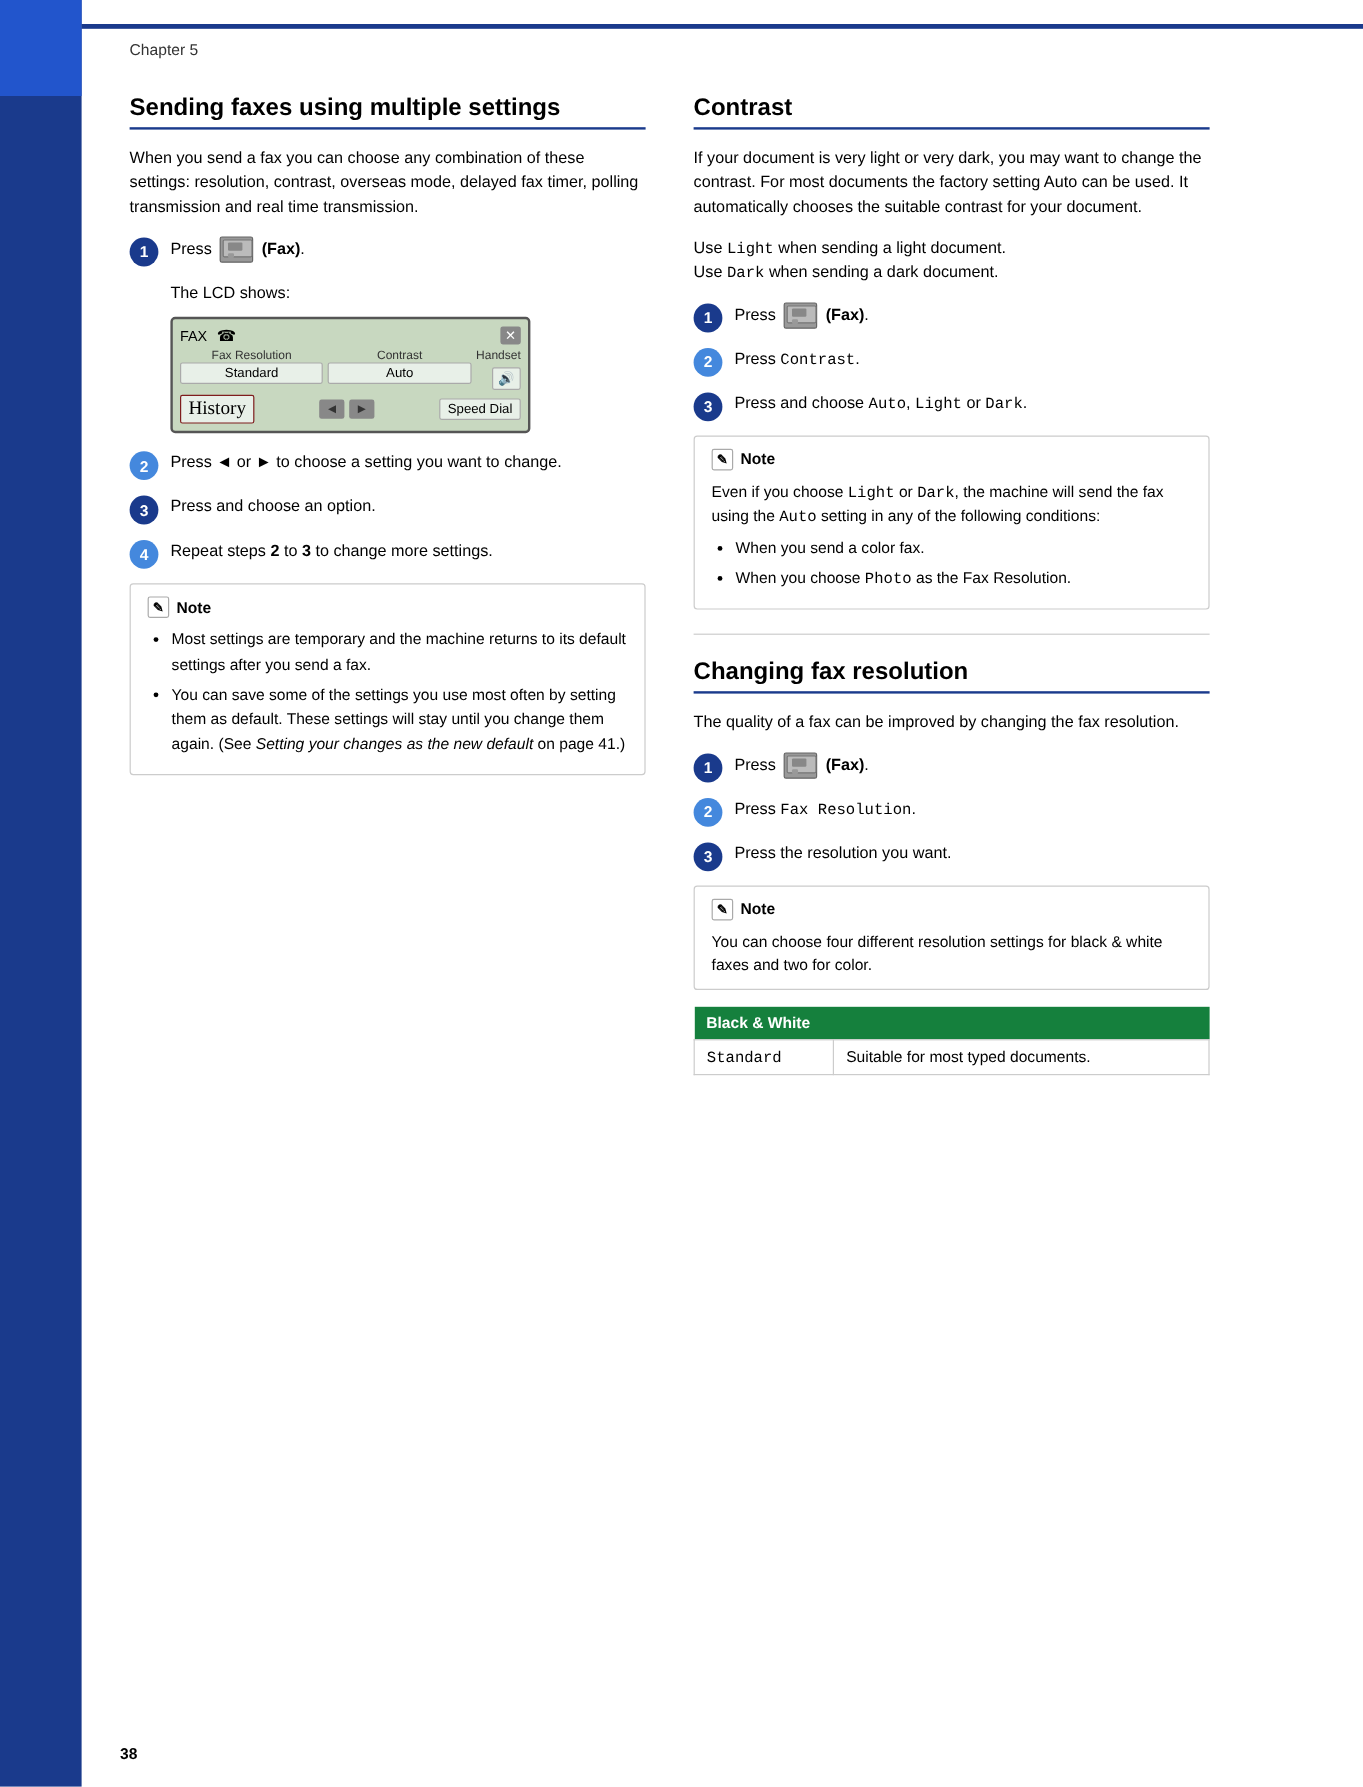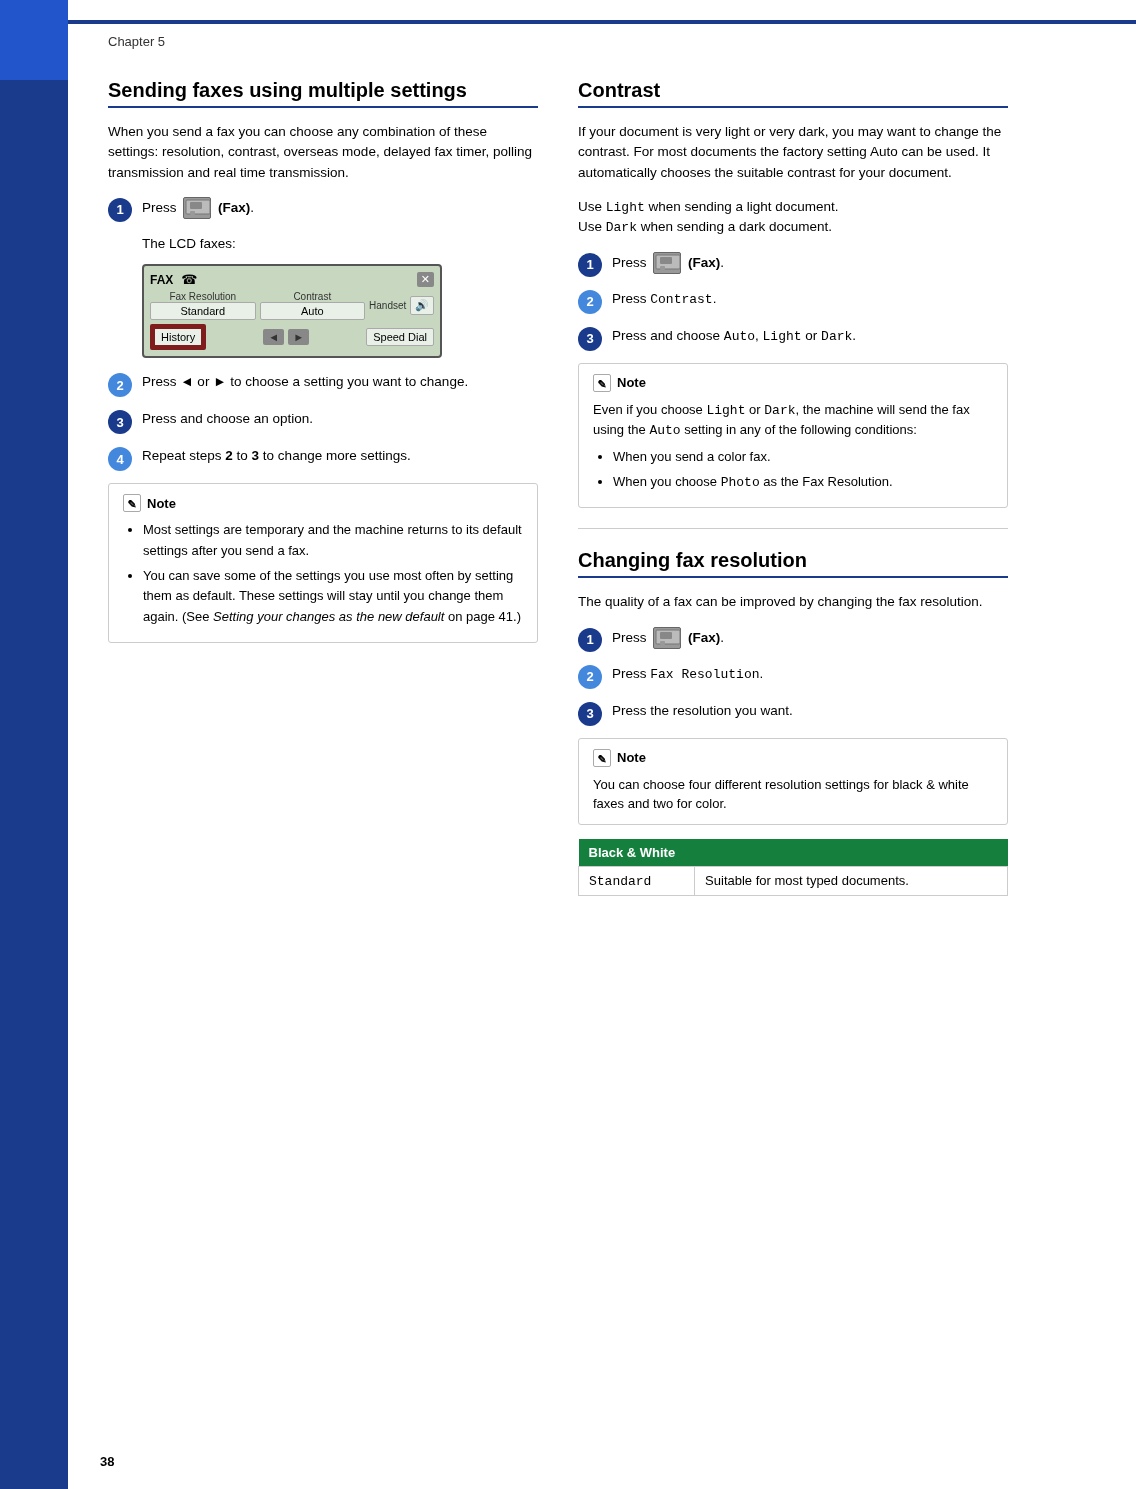--- a/index.html
+++ b/index.html
@@ -113,21 +113,21 @@
       margin-bottom: 4px;
     }
     .lcd-top-left {
       display: flex;
       align-items: center;
       gap: 8px;
       font-size: 12px;
     }
     .lcd-fax-label {
       font-size: 12px;
-      font-weight: bold;
+      font-weight: normal;
     }
     .lcd-phone-icon {
       font-size: 13px;
     }
     .lcd-x-btn {
       font-size: 11px;
       background: #888;
       color: #fff;
       padding: 1px 4px;
       border-radius: 2px;
@@ -148,47 +148,49 @@
     }
     .lcd-cell-value {
       background: #e8f0e8;
       border: 1px solid #aaa;
       padding: 2px 4px;
       font-size: 11px;
       border-radius: 2px;
     }
     .lcd-handset {
       display: flex;
-      align-items: center;
+      align-items: flex-end;
       gap: 4px;
       font-size: 11px;
+      flex-direction: column;
     }
     .lcd-bottom-row {
       display: flex;
       justify-content: space-between;
       align-items: center;
     }
     .lcd-nav-area {
       display: flex;
       align-items: center;
       gap: 4px;
     }
     .lcd-nav-btn {
       background: #888;
       border-radius: 2px;
       padding: 2px 5px;
       font-size: 11px;
       color: #333;
     }
     .lcd-history {
-      font-size: 11px;
+      font-size: 16px;
       background: #e8f0e8;
-      border: 5px solid #7f1d1d;
+      border: 1px solid #7f1d1d;
       padding: 2px 6px;
       border-radius: 2px;
+      font-family: Liberation Serif, serif;
     }
     .lcd-speed-dial {
       font-size: 11px;
       background: #e8f0e8;
       border: 1px solid #aaa;
       padding: 2px 6px;
       border-radius: 2px;
     }
     .note-box {
       border: 1px solid #ccc;
@@ -297,21 +299,21 @@
             <svg width="28" height="22" viewBox="0 0 28 22" xmlns="http://www.w3.org/2000/svg">
               <rect x="2" y="2" width="24" height="14" rx="1" fill="#bbb" stroke="#777" stroke-width="1"></rect>
               <rect x="6" y="4" width="12" height="7" rx="1" fill="#888"></rect>
               <rect x="6" y="13" width="5" height="4" rx="1" fill="#999"></rect>
             </svg>
           </span> <strong>(Fax)</strong>.
         </div>
       </div>
 
       <div class="step-row" style="margin-left: 34px; margin-bottom: 4px;">
-        <span class="step-text">The LCD faxes:</span>
+        <span class="step-text">The LCD shows:</span>
       </div>
 
       <div class="lcd-screen">
         <div class="lcd-top-row">
           <div class="lcd-top-left">
             <span class="lcd-fax-label">FAX</span>
             <span class="lcd-phone-icon">☎</span>
           </div>
           <div class="lcd-x-btn">✕</div>
         </div>

